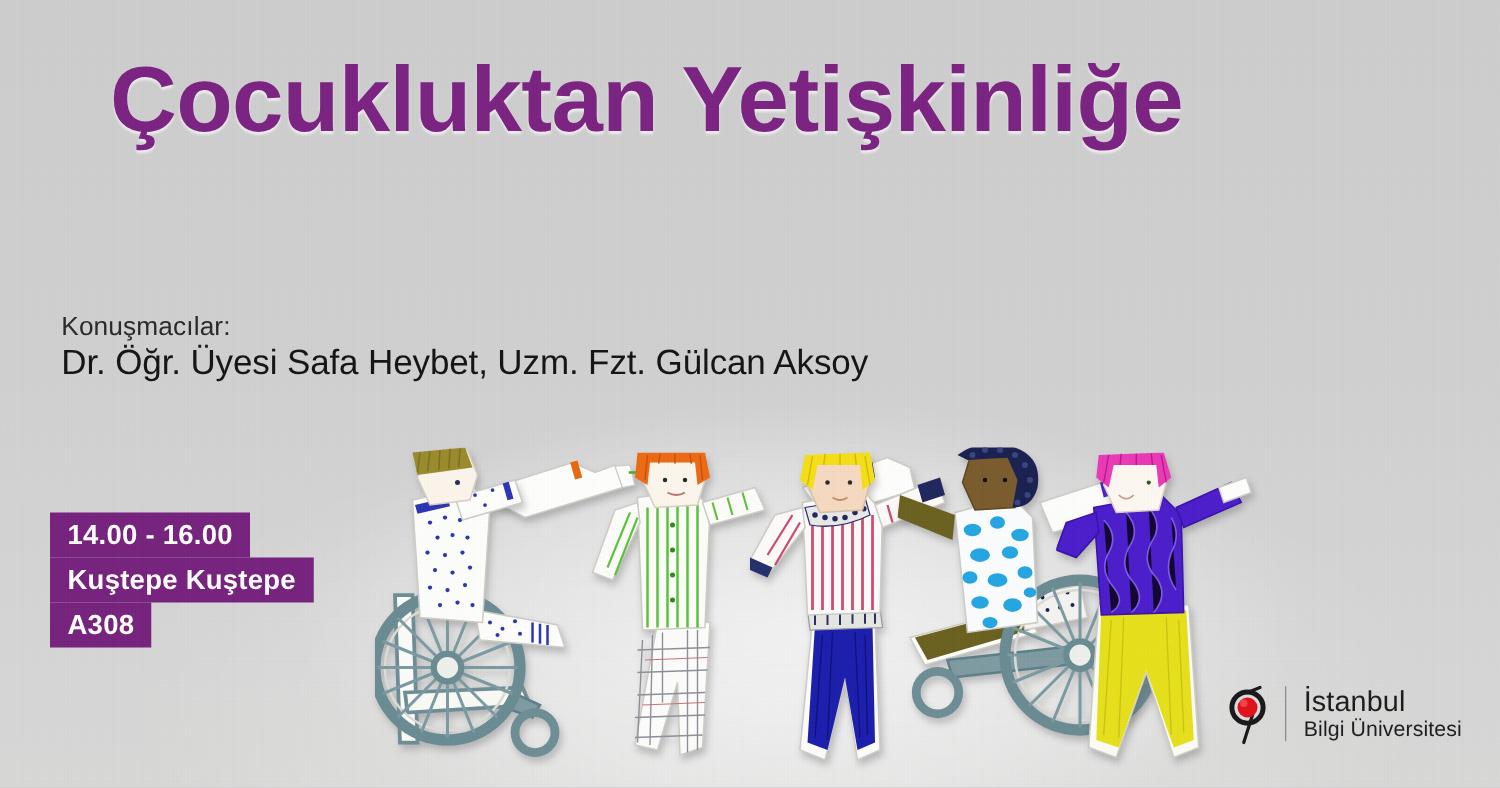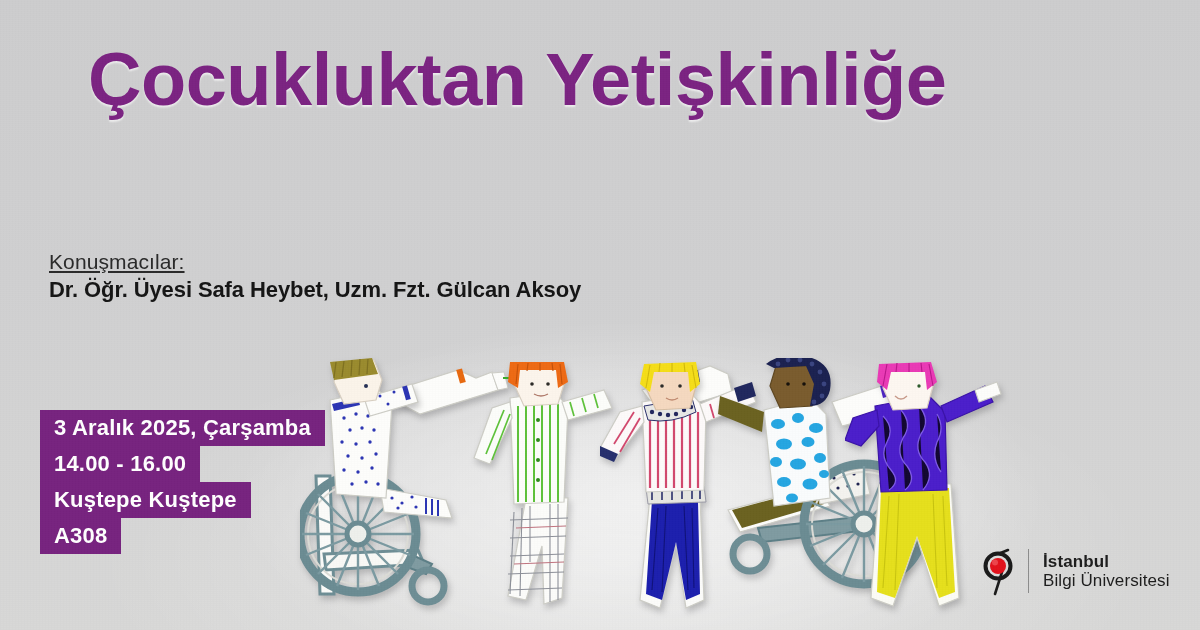--- a/index.html
+++ b/index.html
@@ -35,24 +35,23 @@
     text-shadow:0 2px 2px rgba(255,255,255,.65);
     margin-left:40px;
   }
   #title .tl{display:block;white-space:nowrap;}
 
   
   #speakers{position:absolute;left:49px;top:248px;}
   #speakers .lbl{
     font-size:21px;color:#2a2a2a;font-weight:normal;line-height:27px;
     letter-spacing:.1px;
-    text-decoration:underline;
   }
   #speakers .sp{
-    font-size:22px;color:#151515;font-weight:bold;line-height:30px;
+    font-size:28px;color:#151515;font-weight:normal;line-height:30px;
     letter-spacing:-0.1px;white-space:nowrap;
   }
 
   
   #info{position:absolute;left:40px;top:410px;}
   #info .ln{
     display:table;
     background:#77237f;
     color:#ffffff;
     font-weight:bold;
@@ -63,21 +62,21 @@
     letter-spacing:.2px;
   }
 
   
   #logo{position:absolute;left:978px;top:546px;display:flex;align-items:center;gap:0px;}
   #logo .mark{position:relative;width:44px;height:50px;}
   #logo .divider{
     width:1px;height:44px;background:#8c8c8c;margin:0 14px 0 6px;
   }
   #logo .ltxt{line-height:1.12;color:#1d1d1d;}
-  #logo .l1{font-size:17px;font-weight:bold;letter-spacing:.1px;}
+  #logo .l1{font-size:23px;font-weight:normal;letter-spacing:.1px;}
   #logo .l2{font-size:17px;font-weight:normal;letter-spacing:.1px;}
 
   
   #figures{position:absolute;left:0;top:352px;width:1200px;height:278px;}
   .fig{position:absolute;}
   .paper{
     filter:drop-shadow(2px 4px 3px rgba(90,90,95,.34));
   }
 </style>
 </head>
@@ -452,21 +451,20 @@
   <div id="title">
     <span class="tl">Çocukluktan Yetişkinliğe</span>
   </div>
 
   <div id="speakers">
     <div class="lbl">Konuşmacılar:</div>
     <div class="sp">Dr. Öğr. Üyesi Safa Heybet, Uzm. Fzt. Gülcan Aksoy</div>
   </div>
 
   <div id="info">
-    <div class="ln">3 Aralık 2025, Çarşamba</div>
     <div class="ln">14.00 - 16.00</div>
     <div class="ln">Kuştepe Kuştepe</div>
     <div class="ln">A308</div>
   </div>
 
   <div id="logo">
     <div class="mark">
       <svg width="44" height="50" viewBox="0 0 44 50">
         <path d="M24 26 L17 48" stroke="#1a1a1a" stroke-width="2.6" fill="none" stroke-linecap="round"></path>
         <path d="M20 8 L30 4" stroke="#1a1a1a" stroke-width="2.6" fill="none" stroke-linecap="round"></path>

